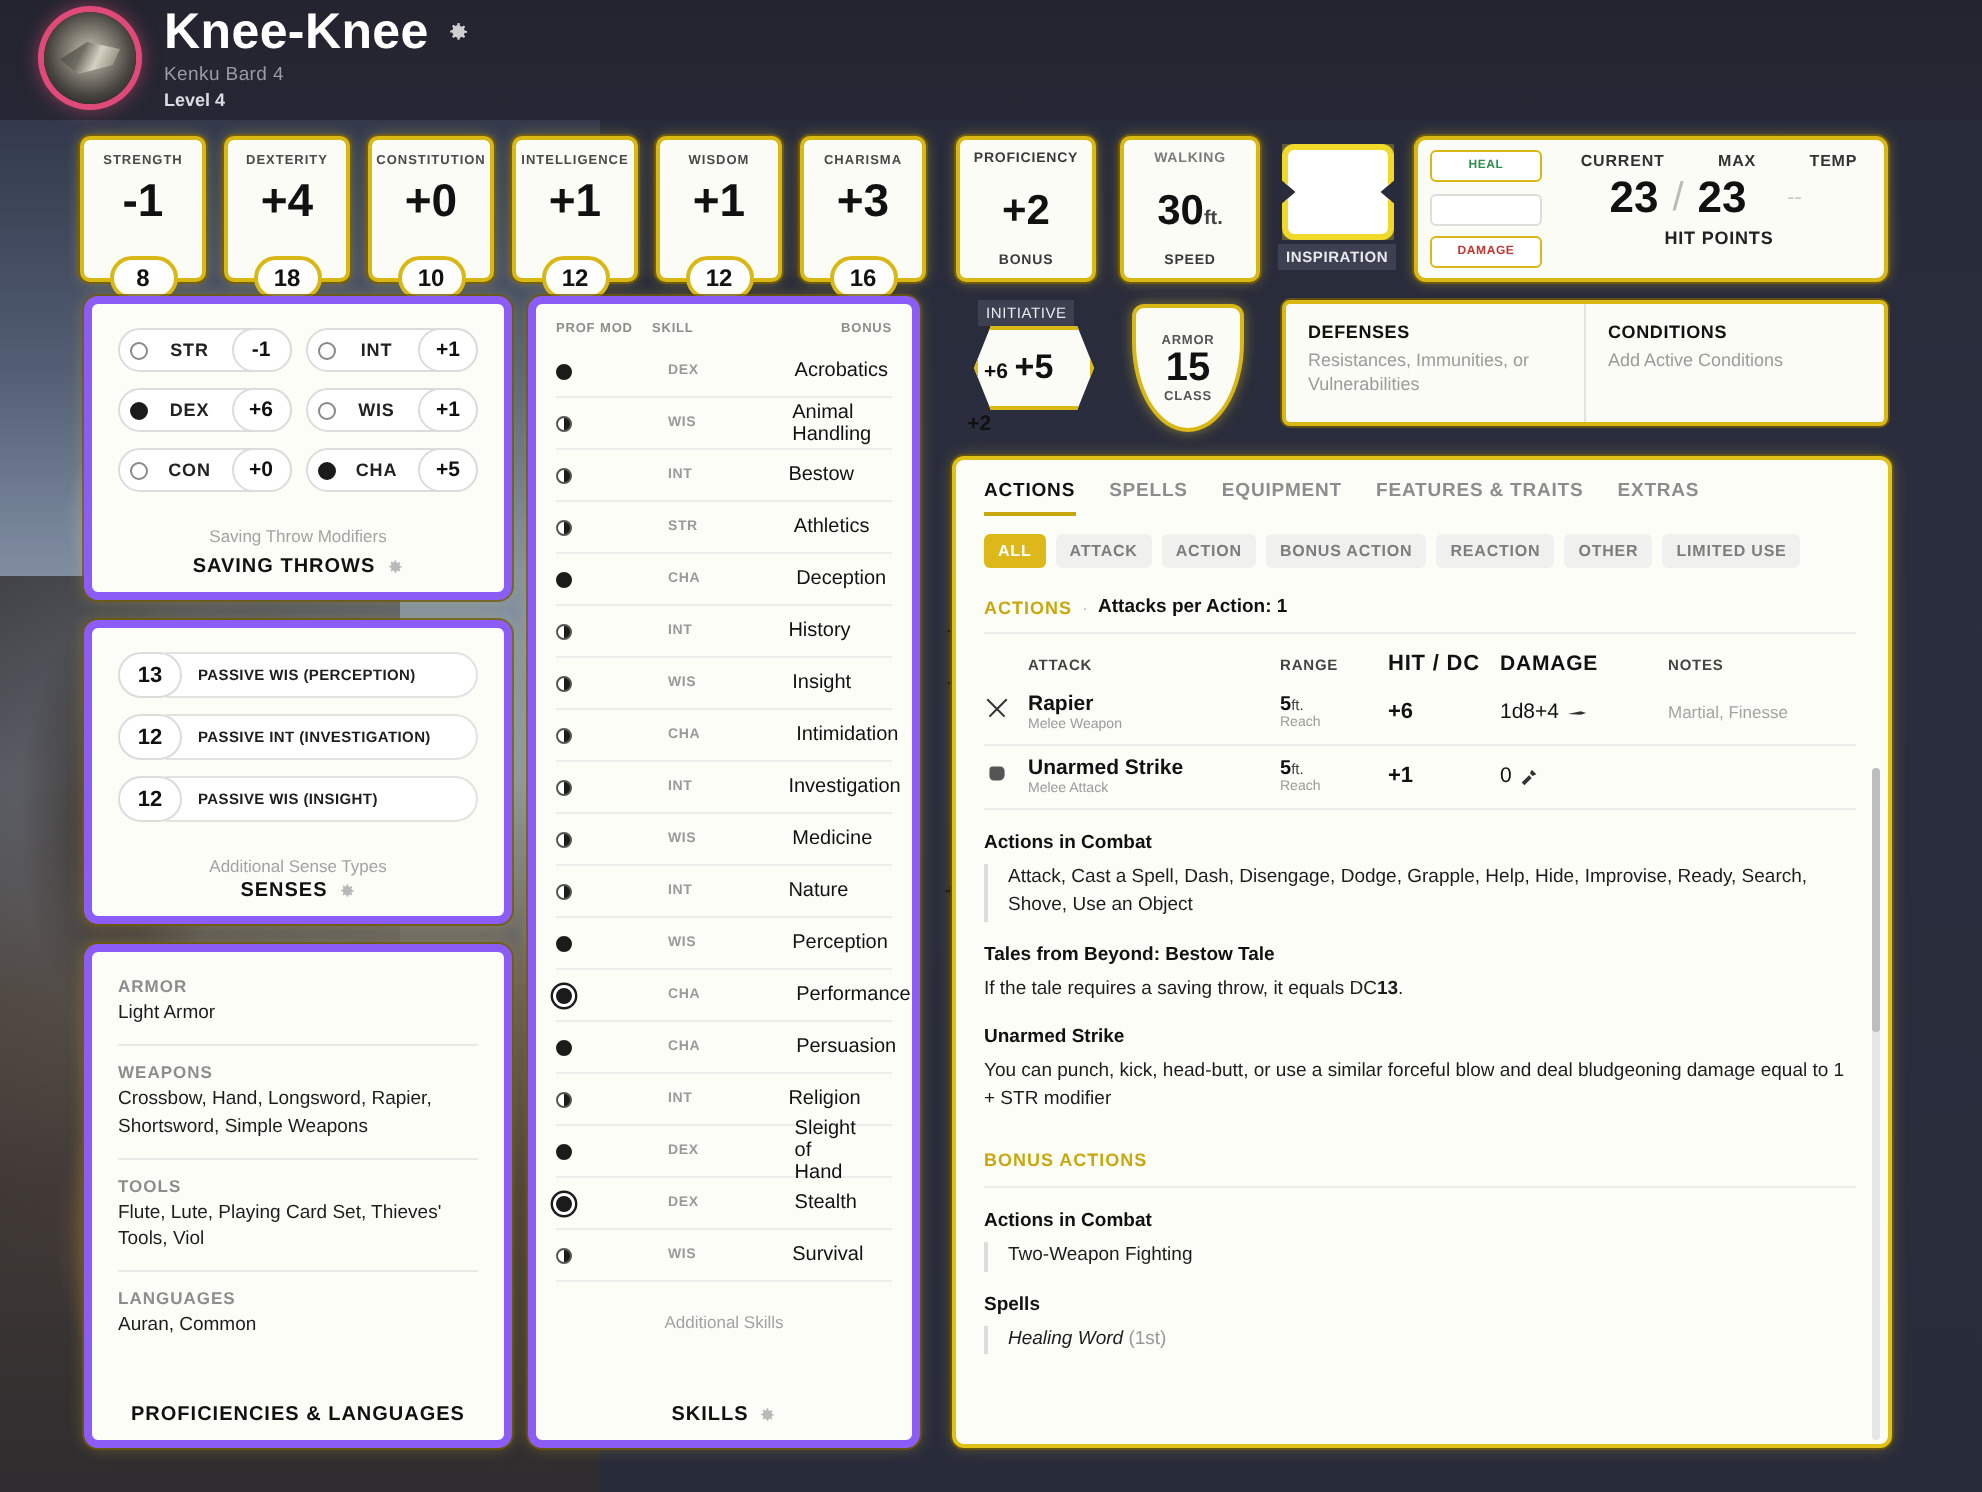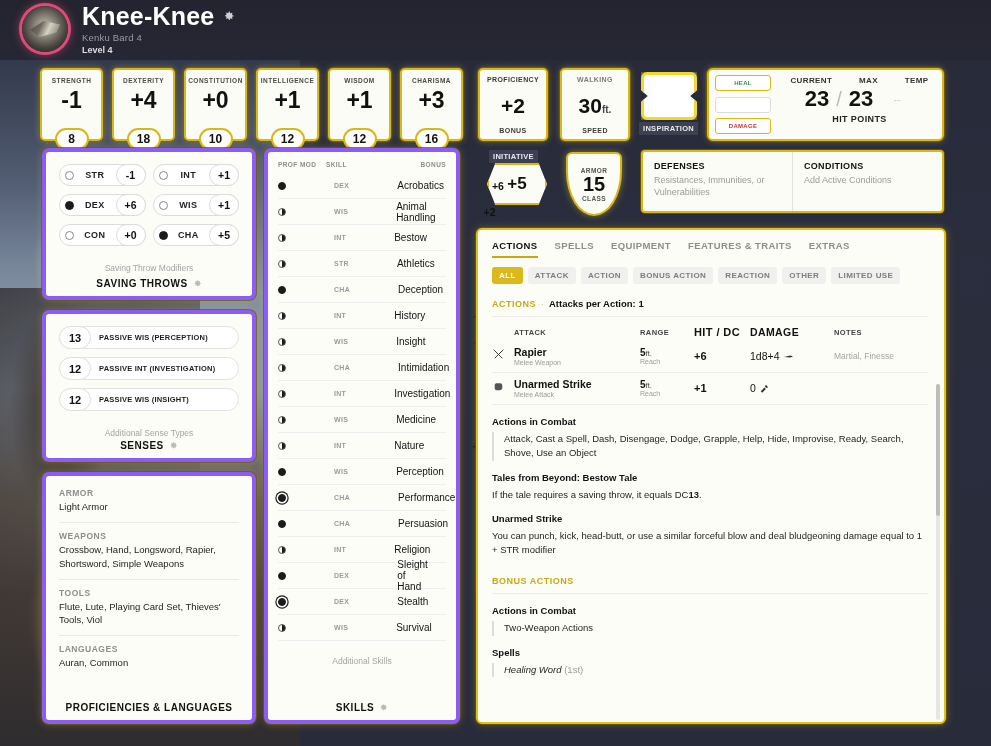--- a/index.html
+++ b/index.html
@@ -139,21 +139,21 @@
   .hp-heads span { font-size:8px; font-weight:bold; color:#333; letter-spacing:.4px; }
   .hp-nums { display:flex; align-items:center; gap:7px; margin-top:1px; }
   .hp-nums .n { font-size:22px; font-weight:bold; color:#111; }
   .hp-nums .sl { font-size:20px; color:#bbb; }
   .hp-nums .tmp { font-size:11px; color:#c9c9c9; width:34px; text-align:center; }
   .hp-foot { font-size:9px; font-weight:bold; color:#222; margin-top:2px; letter-spacing:.4px; }
 
   
   .init-label {
     position:absolute; left:489px; top:150px; z-index:5;
-    font-size:7.5px; font-weight:bold; color:#e9e9ef;
+    font-size:7.5px; font-weight:normal; color:#e9e9ef;
     background:#3c4050; padding:2px 4px; letter-spacing:.3px;
   }
   .init-hex {
     position:absolute; left:487px; top:163px; z-index:5;
     width:60px; height:42px; background:#fcfcf6;
     border:2px solid #d9b714;
     clip-path: polygon(14% 0,86% 0,100% 50%,86% 100%,14% 100%,0 50%);
     display:flex; align-items:center; justify-content:center;
     font-size:17px; font-weight:bold; color:#111;
     box-shadow:0 0 6px rgba(240,210,60,.45);
@@ -757,21 +757,21 @@
       </div>
 
       <div class="blk-title">Unarmed Strike</div>
       <div class="para">You can punch, kick, head-butt, or use a similar forceful blow and deal bludgeoning damage equal to 1 + STR modifier</div>
 
       <div class="bonus-band">
         <span class="sec-label">BONUS ACTIONS</span>
       </div>
 
       <div class="blk-title">Actions in Combat</div>
-      <div class="quote">Two-Weapon Actions</div>
+      <div class="quote">Two-Weapon Fighting</div>
 
       <div class="blk-title">Spells</div>
       <div class="quote">
         <span class="em">Healing Word</span>
         <span class="sm-mut">(1st)</span>
       </div>
 
       <div class="scrollbar">
           <i></i>
         </div>

